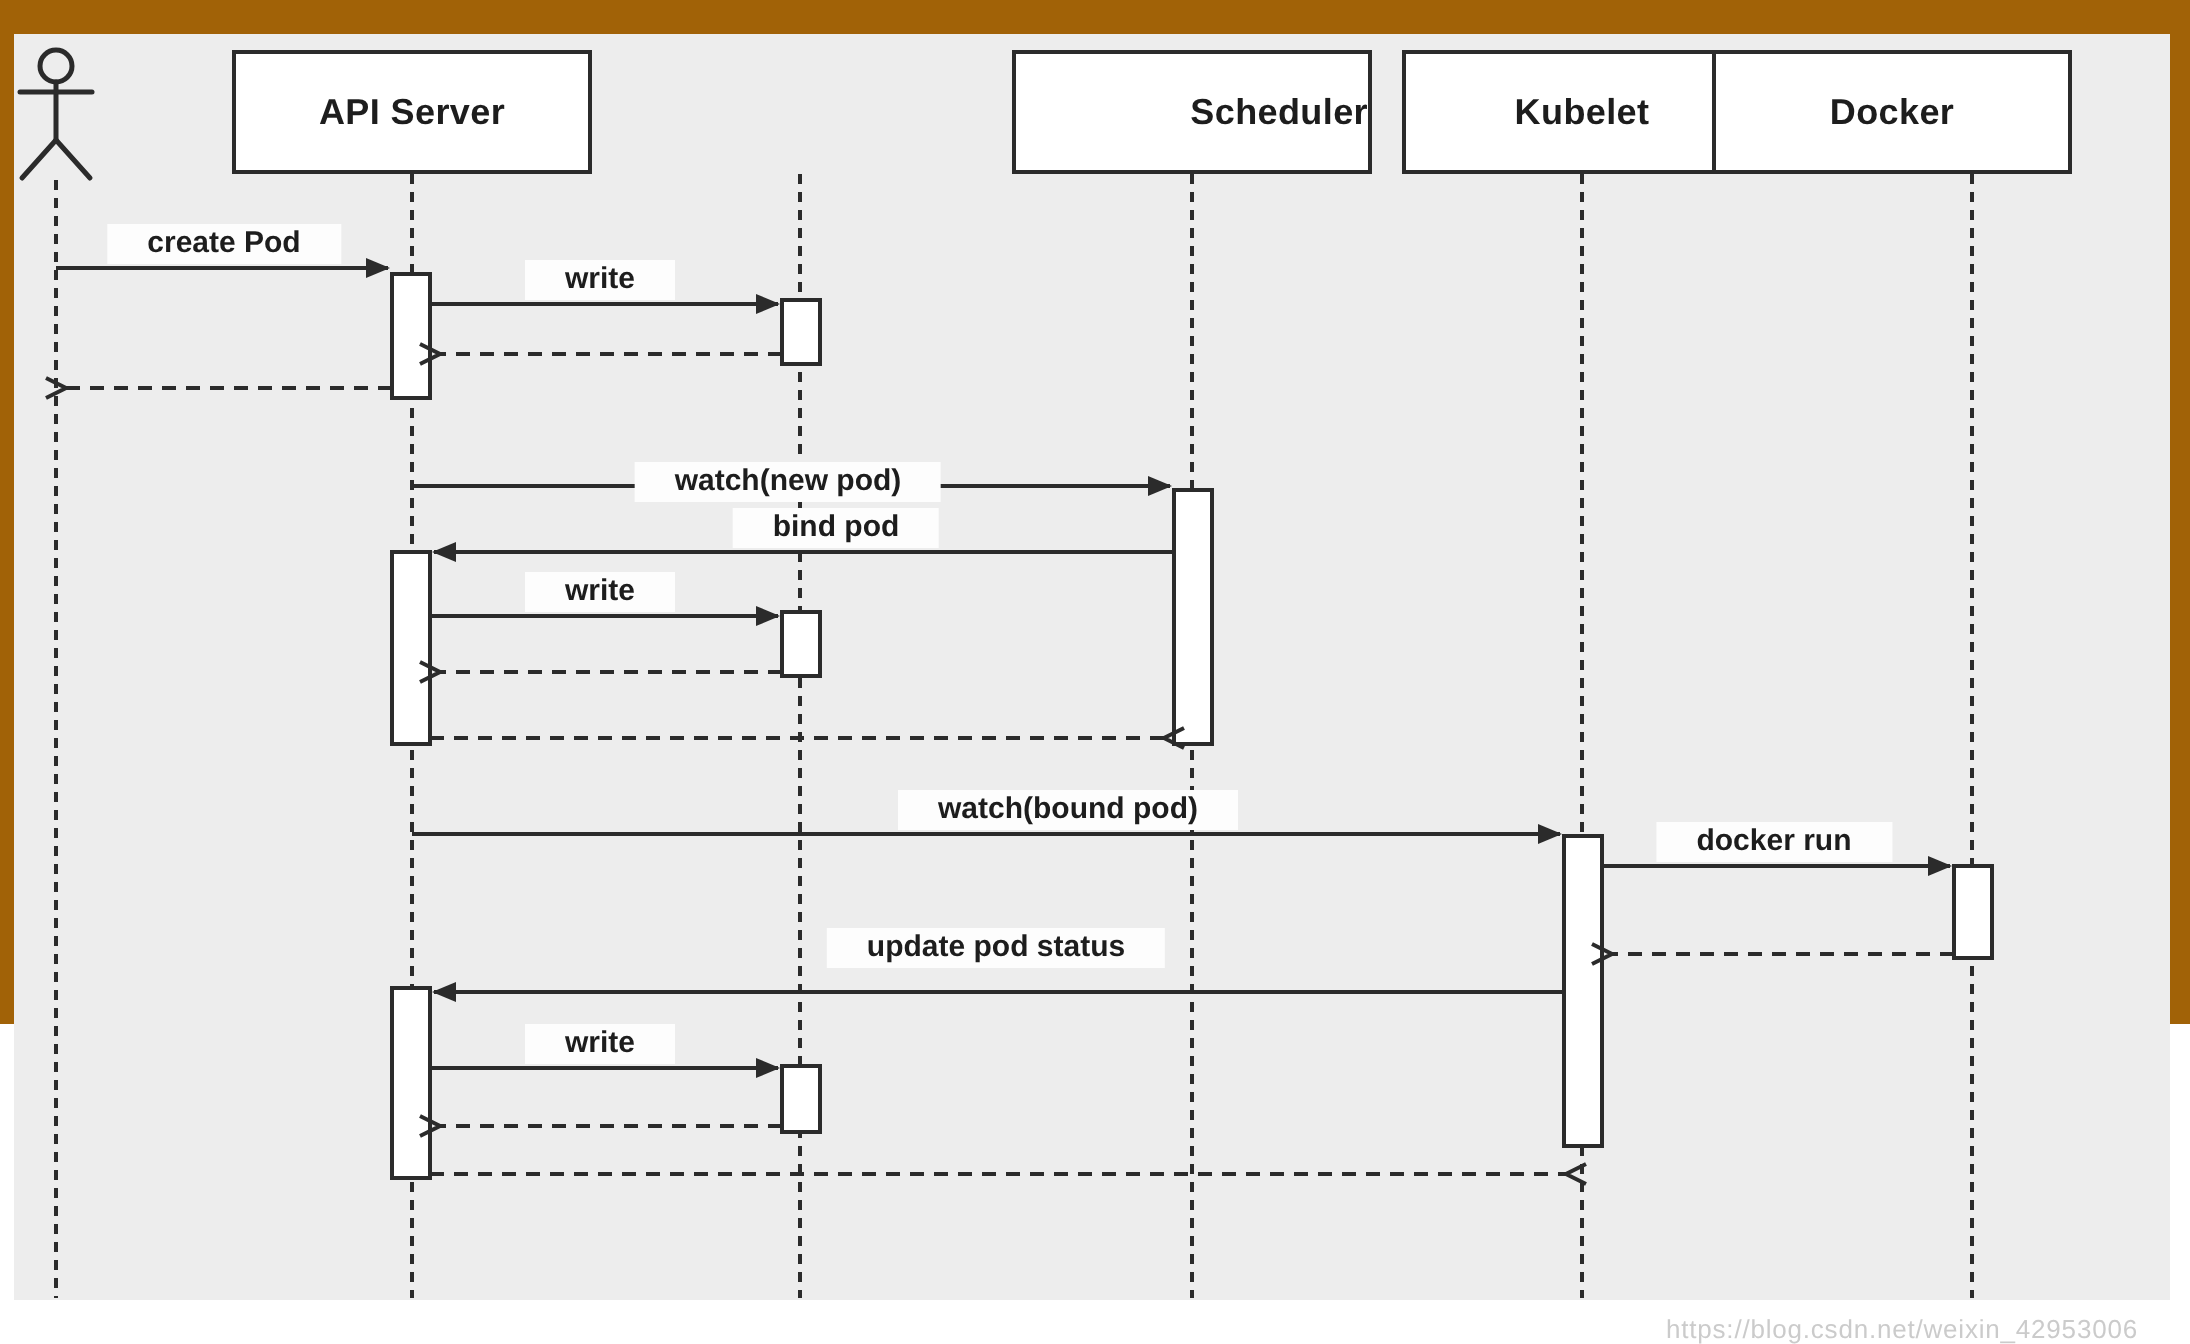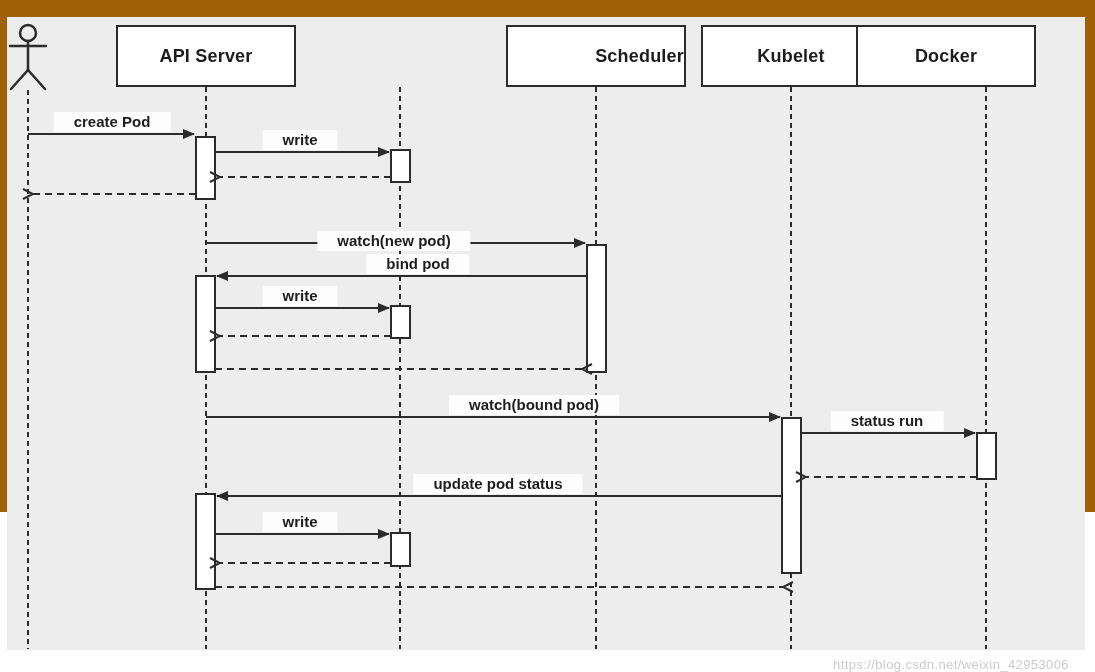--- a/index.html
+++ b/index.html
@@ -141,19 +141,19 @@
   <div class="participant" style="left:856px;">
     <span>Docker</span>
   </div>
 
   <div class="msg-label" style="left:112px; top:112px;">create Pod</div>
   <div class="msg-label" style="left:300px; top:130px;">write</div>
   <div class="msg-label" style="left:394px; top:221px;margin-top:10px;">watch(new pod)</div>
   <div class="msg-label" style="left:398px; top:254px;margin-left:20px;">bind pod</div>
   <div class="msg-label" style="left:300px; top:286px;">write</div>
   <div class="msg-label" style="left:493px; top:395px;margin-left:41px;">watch(bound pod)</div>
-  <div class="msg-label" style="left:887px; top:411px;">status run</div>
-  <div class="msg-label" style="left:498px; top:474px;">update pod status</div>
+  <div class="msg-label" style="left:887px; top:411px;">docker run</div>
+  <div class="msg-label" style="left:498px; top:464px;">update pod status</div>
   <div class="msg-label" style="left:300px; top:512px;">write</div>
 
   <div id="watermark">https://blog.csdn.net/weixin_42953006</div>
 
 </div>
 
 </body></html>

